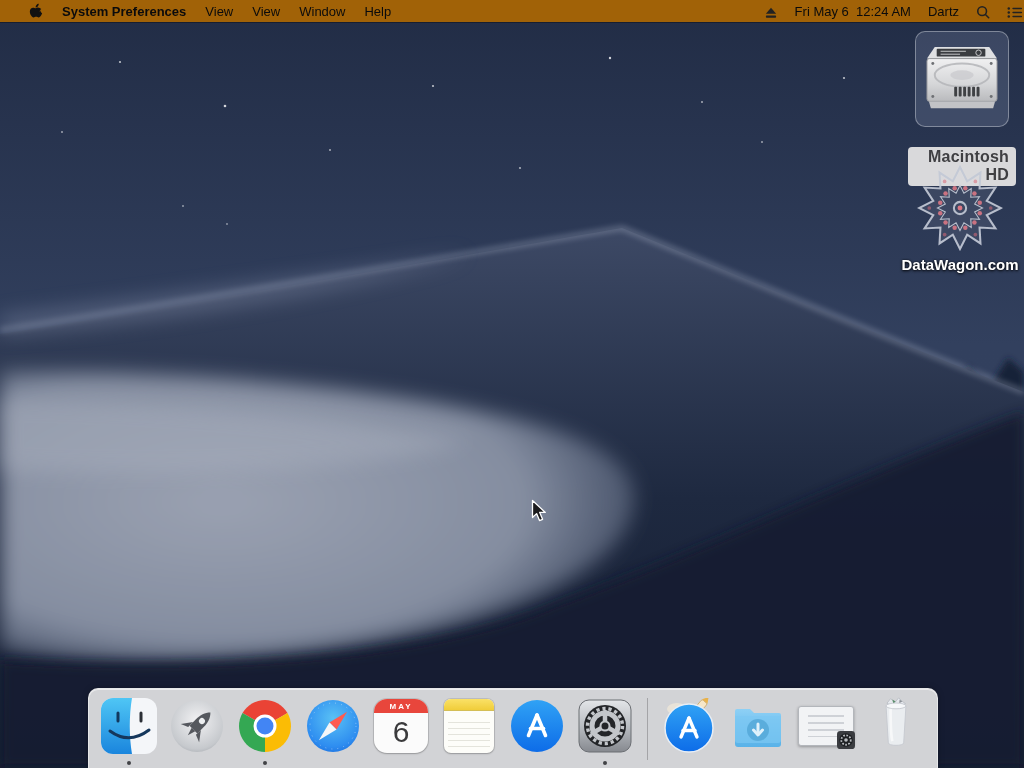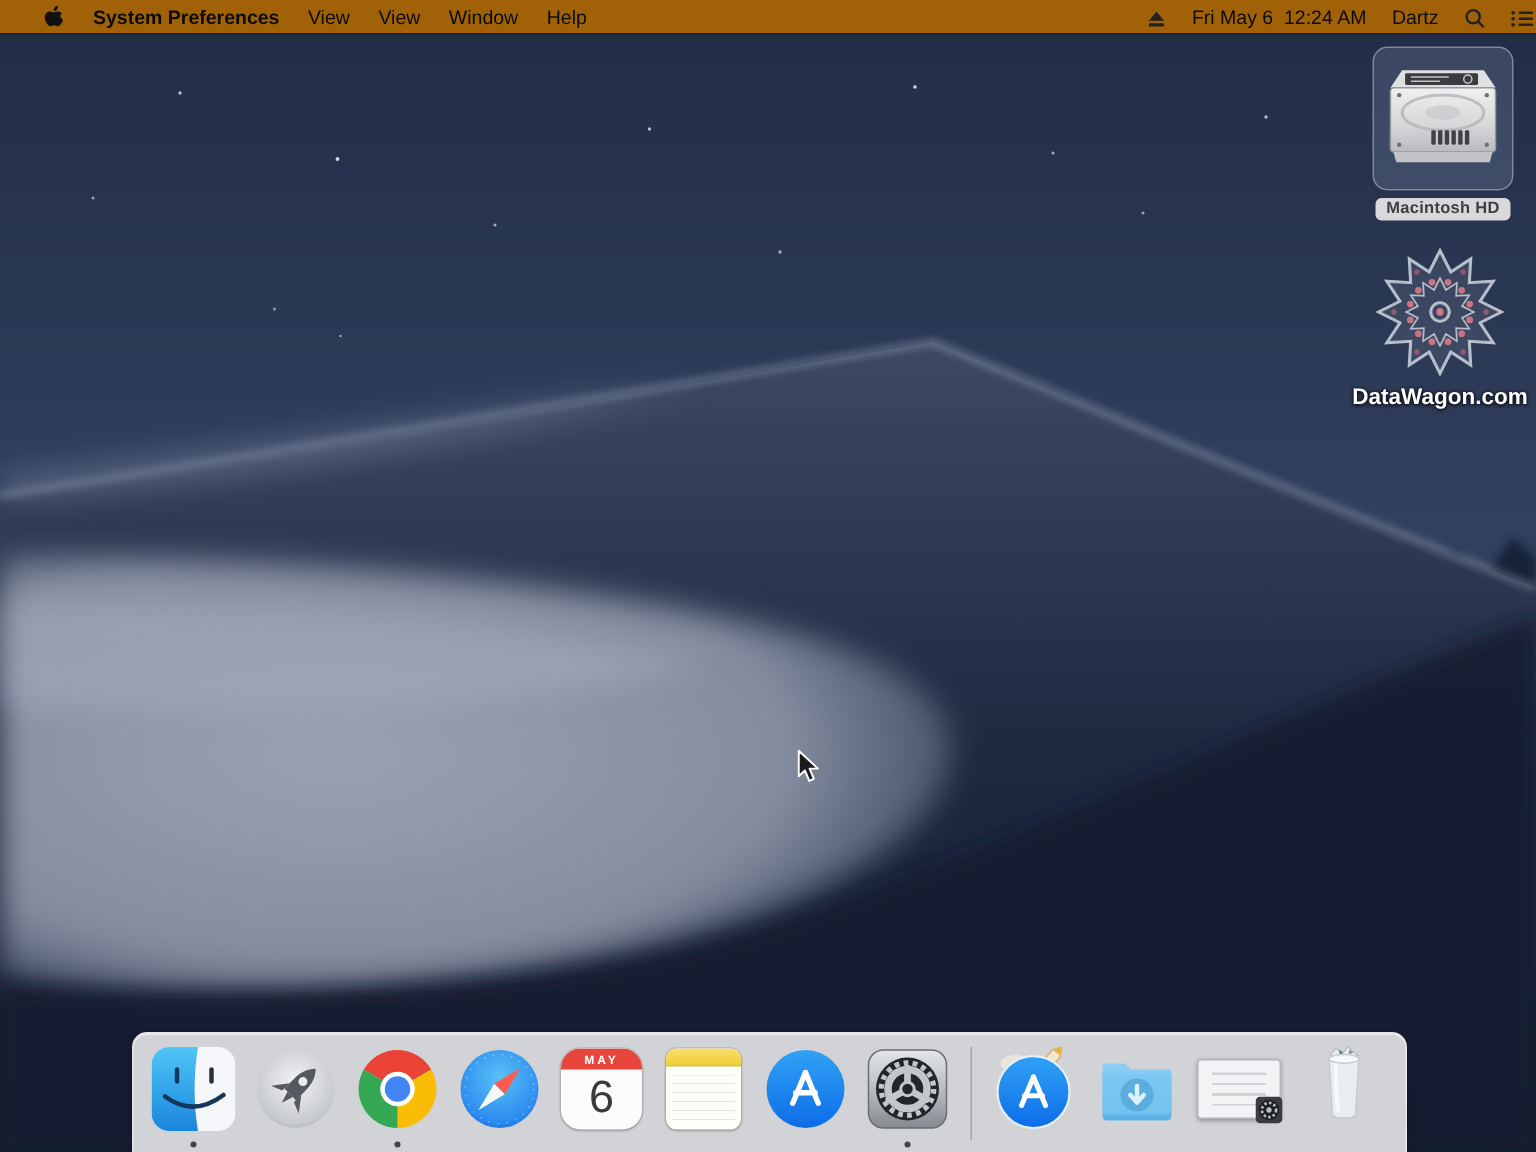--- a/index.html
+++ b/index.html
@@ -16,21 +16,21 @@
   .appname{font-weight:700;}
   .mitem{cursor:default;}
   .clock{white-space:pre;}
   .mb-ic{display:flex;align-items:center;}
 
   
   .dicon{position:absolute;display:flex;flex-direction:column;align-items:center;z-index:10;}
   .mac-hd{left:908px;top:31px;width:108px;}
   .sel-box{width:94px;height:96px;border-radius:10px;background:rgba(150,165,195,.22);
     border:1px solid rgba(255,255,255,.35);display:flex;align-items:center;justify-content:center;box-sizing:border-box;}
-  .pill{margin-top:5px;background:#d9d9db;color:#3f3f42;font-size:11px;font-weight:700;
+  .pill{margin-top:20px;background:#d9d9db;color:#3f3f42;font-size:16px;font-weight:700;
     padding:1px 7px 2px;border-radius:4px;letter-spacing:.2px;text-align:right;}
   .datawagon{left:904px;top:165px;width:112px;}
   .white-label{margin-top:5px;color:#ffffff;font-size:15px;font-weight:700;
     text-shadow:0 1px 3px rgba(0,0,0,.9),0 0 2px rgba(0,0,0,.6);}
 
   
   .dock{position:absolute;left:88px;top:688px;width:850px;height:80px;background:#d2d3d6;
     border-radius:10px 10px 0 0;border:1px solid rgba(255,255,255,.45);border-bottom:none;
     box-shadow:inset 0 1px 0 rgba(255,255,255,.55), 0 0 6px rgba(0,0,0,.25);
     display:flex;align-items:flex-start;padding:9px 0 0 6px;box-sizing:border-box;z-index:20;}

